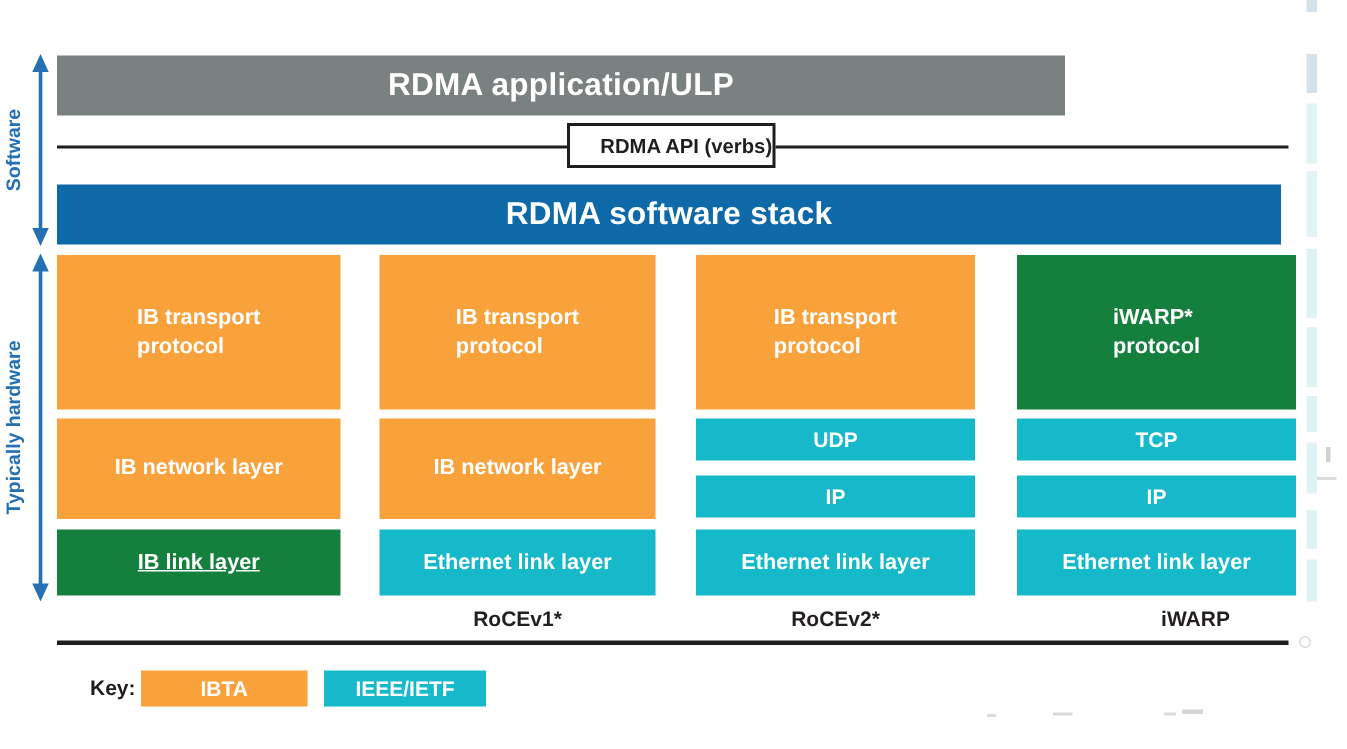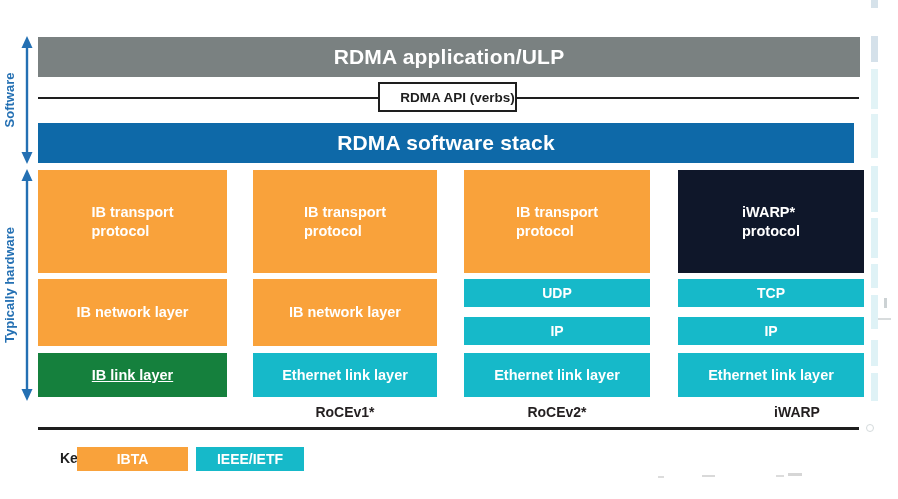--- a/index.html
+++ b/index.html
@@ -49,21 +49,21 @@
     </svg>
   </div>
   <div class="abs" style="left: 19px; top: 169px; width: 16px; height: 232px; color: rgb(36, 112, 179);">
     <svg width="16" height="232" viewBox="0 0 16 232">
       <line x1="8" y1="9" x2="8" y2="223" stroke="currentColor" stroke-width="2.4"></line>
       <polygon points="8,0 2.5,12 13.5,12" fill="currentColor"></polygon>
       <polygon points="8,232 2.5,220 13.5,220" fill="currentColor"></polygon>
     </svg>
   </div>
 
-  <div class="abs bar" style="left: 38px; top: 37px; width: 822px; height: 40px; background-color: rgb(122, 129, 129);">RDMA application/ULP</div>
+  <div class="abs bar" style="left: 38px; top: 37px; width: 672px; height: 40px; background-color: rgb(122, 129, 129);">RDMA application/ULP</div>
 
   <div class="abs hline" style="left:38px;top:97px;width:821px;height:2px;"></div>
   <div class="abs api-box" style="left:378px;top:82px;width:139px;height:30px;padding-left:20px;">RDMA API (verbs)</div>
 
   <div class="abs bar" style="left: 38px; top: 123px; width: 816px; height: 40px; background-color: rgb(14, 105, 168);">RDMA software stack</div>
 
   <div class="abs cell" style="left: 38px; top: 170px; width: 189px; height: 103px; background-color: rgb(249, 162, 59);">IB transport
 protocol</div>
   <div class="abs cell" style="left: 38px; top: 279px; width: 189px; height: 67px; background-color: rgb(249, 162, 59);">IB network layer</div>
   <div class="abs cell" style="left: 38px; top: 353px; width: 189px; height: 44px; background-color: #15803d; text-decoration: underline;">IB link layer</div>
@@ -74,32 +74,32 @@
   <div class="abs cell" style="left: 253px; top: 353px; width: 184px; height: 44px; background-color: rgb(22, 185, 201);">Ethernet link layer</div>
   <div class="abs col-label" style="left:253px;top:403px;width:184px;height:18px;">RoCEv1*</div>
 
   <div class="abs cell" style="left: 464px; top: 170px; width: 186px; height: 103px; background-color: rgb(249, 162, 59);">IB transport
 protocol</div>
   <div class="abs cell" style="left: 464px; top: 279px; width: 186px; height: 28px; font-size: 14px; background-color: rgb(22, 185, 201);">UDP</div>
   <div class="abs cell" style="left: 464px; top: 317px; width: 186px; height: 28px; font-size: 14px; background-color: rgb(22, 185, 201);">IP</div>
   <div class="abs cell" style="left: 464px; top: 353px; width: 186px; height: 44px; background-color: rgb(22, 185, 201);">Ethernet link layer</div>
   <div class="abs col-label" style="left:464px;top:403px;width:186px;height:18px;">RoCEv2*</div>
 
-  <div class="abs cell" style="left: 678px; top: 170px; width: 186px; height: 103px; background-color: #0f172a;">iWARP*
+  <div class="abs cell" style="left: 678px; top: 170px; width: 186px; height: 103px; background-color: #15803d;">iWARP*
 protocol</div>
   <div class="abs cell" style="left: 678px; top: 279px; width: 186px; height: 28px; font-size: 14px; background-color: rgb(22, 185, 201);">TCP</div>
   <div class="abs cell" style="left: 678px; top: 317px; width: 186px; height: 28px; font-size: 14px; background-color: rgb(22, 185, 201);">IP</div>
   <div class="abs cell" style="left: 678px; top: 353px; width: 186px; height: 44px; background-color: rgb(22, 185, 201);">Ethernet link layer</div>
   <div class="abs col-label" style="left:704px;top:403px;width:186px;height:18px;">iWARP</div>
 
   <div class="abs hline" style="left:38px;top:427px;width:821px;height:3px;"></div>
 
   <div class="abs key-label" style="left:28px;top:450px;padding-left:32px;">Key:</div>
-  <div class="abs key-chip" style="left: 77px; top: 447px; width: 111px; height: 24px; background-color: rgb(249, 162, 59);">IBTA</div>
-  <div class="abs key-chip" style="left: 196px; top: 447px; width: 108px; height: 24px; background-color: rgb(22, 185, 201); text-align: right;">IEEE/IETF</div>
+  <div class="abs key-chip" style="left: 94px; top: 447px; width: 111px; height: 24px; background-color: rgb(249, 162, 59);">IBTA</div>
+  <div class="abs key-chip" style="left: 216px; top: 447px; width: 108px; height: 24px; background-color: rgb(22, 185, 201); text-align: right;">IEEE/IETF</div>
 
   <div>
     <div class="ghost-seg" style="left:871px;top:0px;height:8px;background:#d6e2ea;"></div>
     <div class="ghost-seg" style="left:871px;top:36px;height:26px;background:#d5e1ea;"></div>
     <div class="ghost-seg" style="left:871px;top:69px;height:40px;background:#e2f3f6;"></div>
     <div class="ghost-seg" style="left:871px;top:114px;height:44px;background:#e2f3f6;"></div>
     <div class="ghost-seg" style="left:871px;top:166px;height:46px;background:#dff2f6;"></div>
     <div class="ghost-seg" style="left:871px;top:218px;height:40px;background:#dff2f6;"></div>
     <div class="ghost-seg" style="left:871px;top:264px;height:24px;background:#dff2f6;"></div>
     <div class="ghost-seg" style="left:871px;top:295px;height:34px;background:#dff2f6;"></div>

